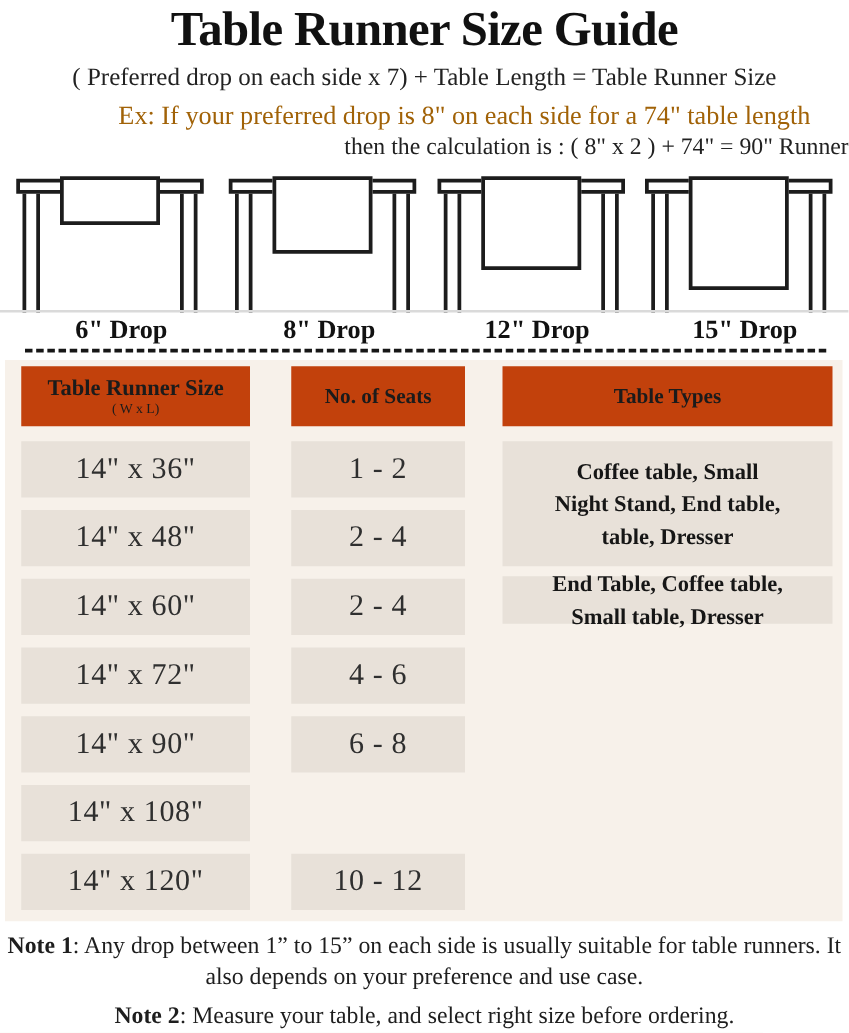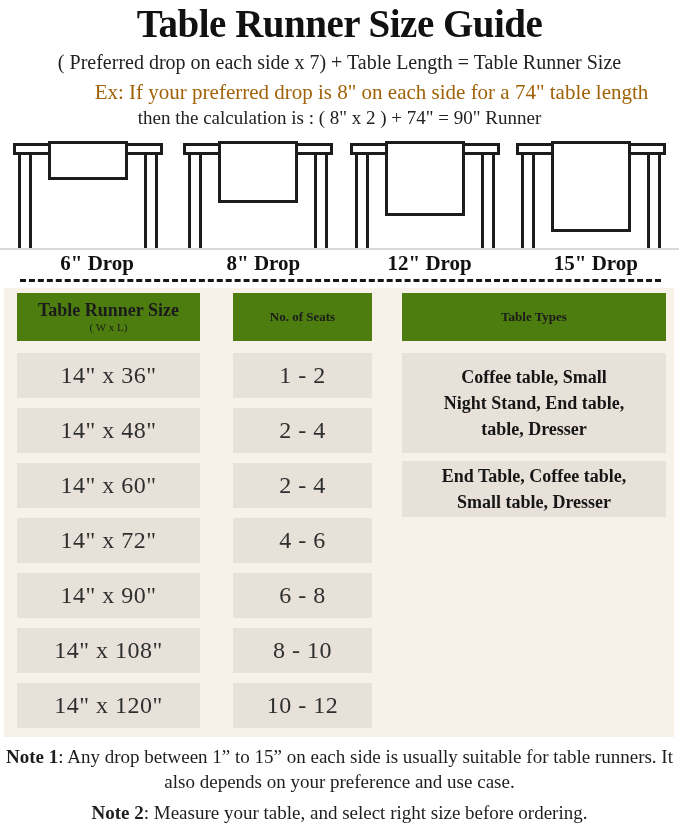--- a/index.html
+++ b/index.html
@@ -5,21 +5,21 @@
   html,body{margin:0;padding:0;background:#ffffff;}
   .page{
     position:relative;width:679px;height:826px;overflow:hidden;
     background:#ffffff;font-family:Liberation Serif, serif;color:#1b1b1b;
   }
   
   .hdr{position:absolute;top:0;left:0;width:100%;text-align:center;}
   .title{position:absolute;top:1px;left:0;width:100%;font-size:39px;font-weight:800;letter-spacing:-0.5px;color:#111;}
   .formula{position:absolute;top:51px;left:0;width:100%;font-size:20px;color:#222;}
   .ex1{position:absolute;top:80px;left:0;width:100%;font-size:21px;color:#a16207;margin-left:32px;}
-  .ex2{position:absolute;top:107px;left:0;width:100%;font-size:19px;color:#222;}
+  .ex2{position:absolute;top:107px;left:0;width:100%;font-size:19px;color:#222;text-align:right;}
   
   .band{position:absolute;top:135px;left:0;width:679px;height:115px;}
   .ill{position:absolute;top:0;width:150px;height:115px;}
   .ill1{left:13px;}.ill2{left:183px;}.ill3{left:350px;}.ill4{left:516px;}
   .tabletop{position:absolute;top:8px;left:0;width:150px;height:12px;background:#fff;
     border:3px solid #1c1c1c;box-sizing:border-box;z-index:1;}
   .leg{position:absolute;top:19px;width:3px;height:96px;background:#1c1c1c;}
   .leg.a{left:5px;}.leg.b{left:16px;}.leg.c{right:16px;}.leg.d{right:5px;}
   .runner{position:absolute;top:6px;left:50%;transform:translateX(-50%);width:80px;
     background:#fff;border:3px solid #1c1c1c;box-sizing:border-box;z-index:2;}
@@ -27,32 +27,32 @@
   .ill3 .runner{height:75px;}.ill4 .runner{height:91px;}
   .floorline{position:absolute;top:248px;left:0;width:679px;height:2px;background:#dadada;}
   
   .droplabels{position:absolute;top:251px;left:14px;right:0;height:26px;display:flex;}
   .droplabel{flex:1;text-align:center;font-size:21px;font-weight:700;color:#111;}
   .dashed{position:absolute;top:279px;left:20px;right:18px;border-top:3px dashed #161616;}
   
   .grid{position:absolute;top:288px;left:4px;width:670px;height:449px;background:#f7f1ea;}
   .cell{position:absolute;background:#e8e1d9;display:flex;flex-direction:column;
     align-items:center;justify-content:center;text-align:center;box-sizing:border-box;}
-  .hcell{background:#4d7c0f;}
+  .hcell{background:#c2410c;}
   .c1{left:13px;width:183px;}
   .c2{left:229px;width:139px;}
   .c3{left:398px;width:264px;}
   .hrow{top:5px;height:48px;}
   .r0{top:65px;height:45px;}  .r1{top:120px;height:45px;} .r2{top:175px;height:45px;}
   .r3{top:230px;height:45px;} .r4{top:285px;height:45px;} .r5{top:340px;height:45px;}
   .r6{top:395px;height:45px;}
-  .g1{top:65px;height:100px;} .g2{top:173px;height:56px;} .g3{top:230px;height:210px;}
+  .g1{top:65px;height:100px;} .g2{top:173px;height:38px;} .g3{top:230px;height:210px;}
   .h1a{font-size:18px;font-weight:700;line-height:1.15;}
   .h1b{font-size:11px;line-height:1.15;}
-  .h2,.h3{font-size:13px;font-weight:700;}
+  .h2,.h3{font-size:17px;font-weight:700;}
   .val{font-size:24px;color:#2f2f2f;letter-spacing:0.5px;}
   .typeline{font-size:18px;font-weight:700;line-height:1.45;color:#161616;}
   .g3 .typeline{line-height:1.6;}
   
   .notes{position:absolute;top:744px;left:6px;width:667px;text-align:center;
     font-size:19px;line-height:1.33;color:#1e1e1e;}
   .notes p{margin:0 0 5px 0;}
   .notelabel{font-weight:700;}
 </style>
 </head>
@@ -156,23 +156,20 @@
       </div>
     <div class="cell c2 r2">
         <span class="val">2 - 4</span>
       </div>
     <div class="cell c2 r3">
         <span class="val">4 - 6</span>
       </div>
     <div class="cell c2 r4">
         <span class="val">6 - 8</span>
       </div>
-    <div class="cell c2 r5">
-        <span class="val">8 - 10</span>
-      </div>
     <div class="cell c2 r6">
         <span class="val">10 - 12</span>
       </div>
 
     <div class="cell c3 g1">
       <div class="typeline">Coffee table, Small</div>
       <div class="typeline">Night Stand, End table,</div>
       <div class="typeline">table, Dresser</div>
     </div>
     <div class="cell c3 g2">

